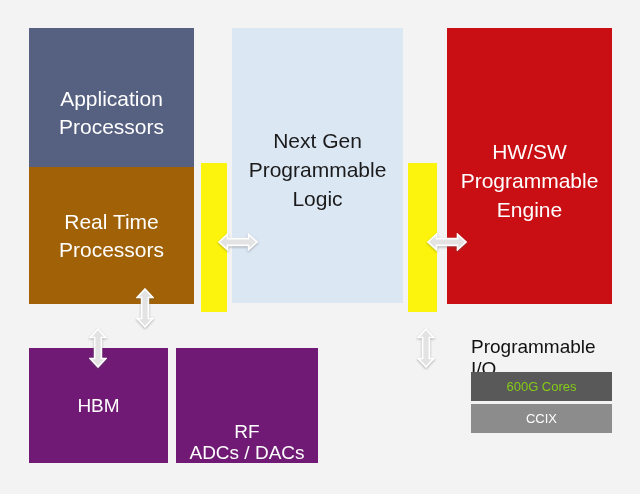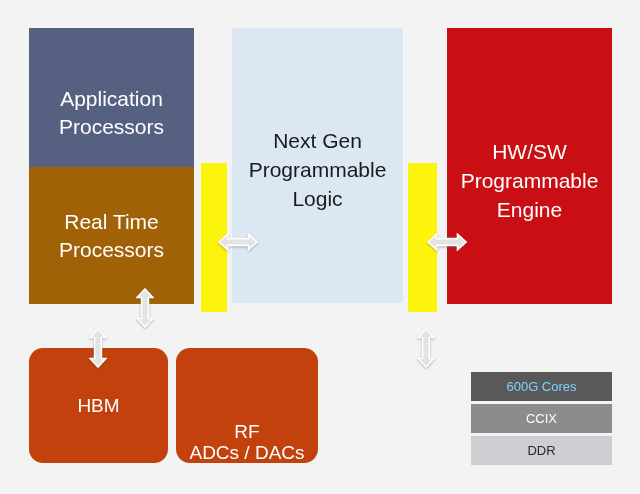--- a/index.html
+++ b/index.html
@@ -34,37 +34,37 @@
   .ngpl .box-label{ color:#1b1b1b; font-size:21px; line-height:29px;margin-top:7px; }
   .hwsw{ left:447px; top:28px; width:165px; height:276px; background:#c90f13; }
   .hwsw .box-label{ color:#ffffff; font-size:21px; line-height:29px;margin-top:28px; }
   
   .noc-bar{ left:29px; top:312px; width:583px; height:28px; background:#fcf40c; }
   .noc-bar .box-label{ color:#111111; font-size:21px; }
   .noc-branch{ position:absolute; background:#fcf40c; }
   .noc-branch.left{ left:201px; top:163px; width:26px; height:149px; }
   .noc-branch.right{ left:408px; top:163px; width:29px; height:149px; }
   
-  .gray{ background:#c2410c;border-radius:14px; }
+  .gray{ background:#701a75; }
   .gray .box-label{ color:#ffffff; font-size:19px; line-height:21px; }
   .hbm{ left:29px; top:348px; width:139px; height:115px; }
   .rf{ left:176px; top:348px; width:142px; height:115px;align-items:flex-end; }
   .serdes{ left:325px; top:348px; width:138px; height:115px; }
   
   .pio-title{
     position:absolute; left:471px; top:346px; width:141px; height:24px;
     display:flex; align-items:center; justify-content:center;
     color:#111111; font-size:19px;
   }
   .pio-bar{
     position:absolute; left:471px; width:141px; height:29px;
     display:flex; align-items:center; justify-content:center;
     font-size:13px;
   }
-  .pio-600g{ top:372px; background:#595959; color:#7dd3fc; }
+  .pio-600g{ top:372px; background:#595959; color:#84cc16; }
   .pio-ccix{ top:404px; background:#8c8c8c; color:#ffffff;text-align:right; }
   .pio-ddr{ top:436px; background:#cdced1; color:#2b2b2b; }
   
   .arrow{ position:absolute; }
   .arrow svg{ display:block; filter:drop-shadow(0.5px 1px 1px rgba(90,90,90,0.45)); }
   .arrow-h{ width:40px; height:18px; }
   .arrow-v{ width:18px; height:40px; }
   .a-noc-nextgen{ left:218px; top:233px; }
   .a-noc-hwsw{ left:427px; top:233px; }
   .a-rtp-noc{ left:136px; top:288px; }
@@ -105,29 +105,27 @@
   <div class="box gray hbm">
     <div class="box-label">HBM</div>
   </div>
 
   <div class="box gray rf">
     <div class="box-label">RF
 ADCs / DACs</div>
   </div>
 
 
+  <div class="pio-title">Programmable I/O</div>
 
   <div class="pio-bar pio-600g">
     <span>600G Cores</span>
   </div>
   <div class="pio-bar pio-ccix">
     <span>CCIX</span>
-  </div>
-  <div class="pio-bar pio-ddr">
-    <span>DDR</span>
   </div>
 
   <div class="arrow arrow-h a-noc-nextgen">
     <svg width="40" height="18" viewBox="0 0 40 18">
       <path d="M1,9 L9.5,1.2 L9.5,5.6 L30.5,5.6 L30.5,1.2 L39,9 L30.5,16.8 L30.5,12.4 L9.5,12.4 L9.5,16.8 Z" fill="#e3e3e3" stroke="#ffffff" stroke-width="1.6"></path>
     </svg>
   </div>
 
   <div class="arrow arrow-h a-noc-hwsw">
     <svg width="40" height="18" viewBox="0 0 40 18">

